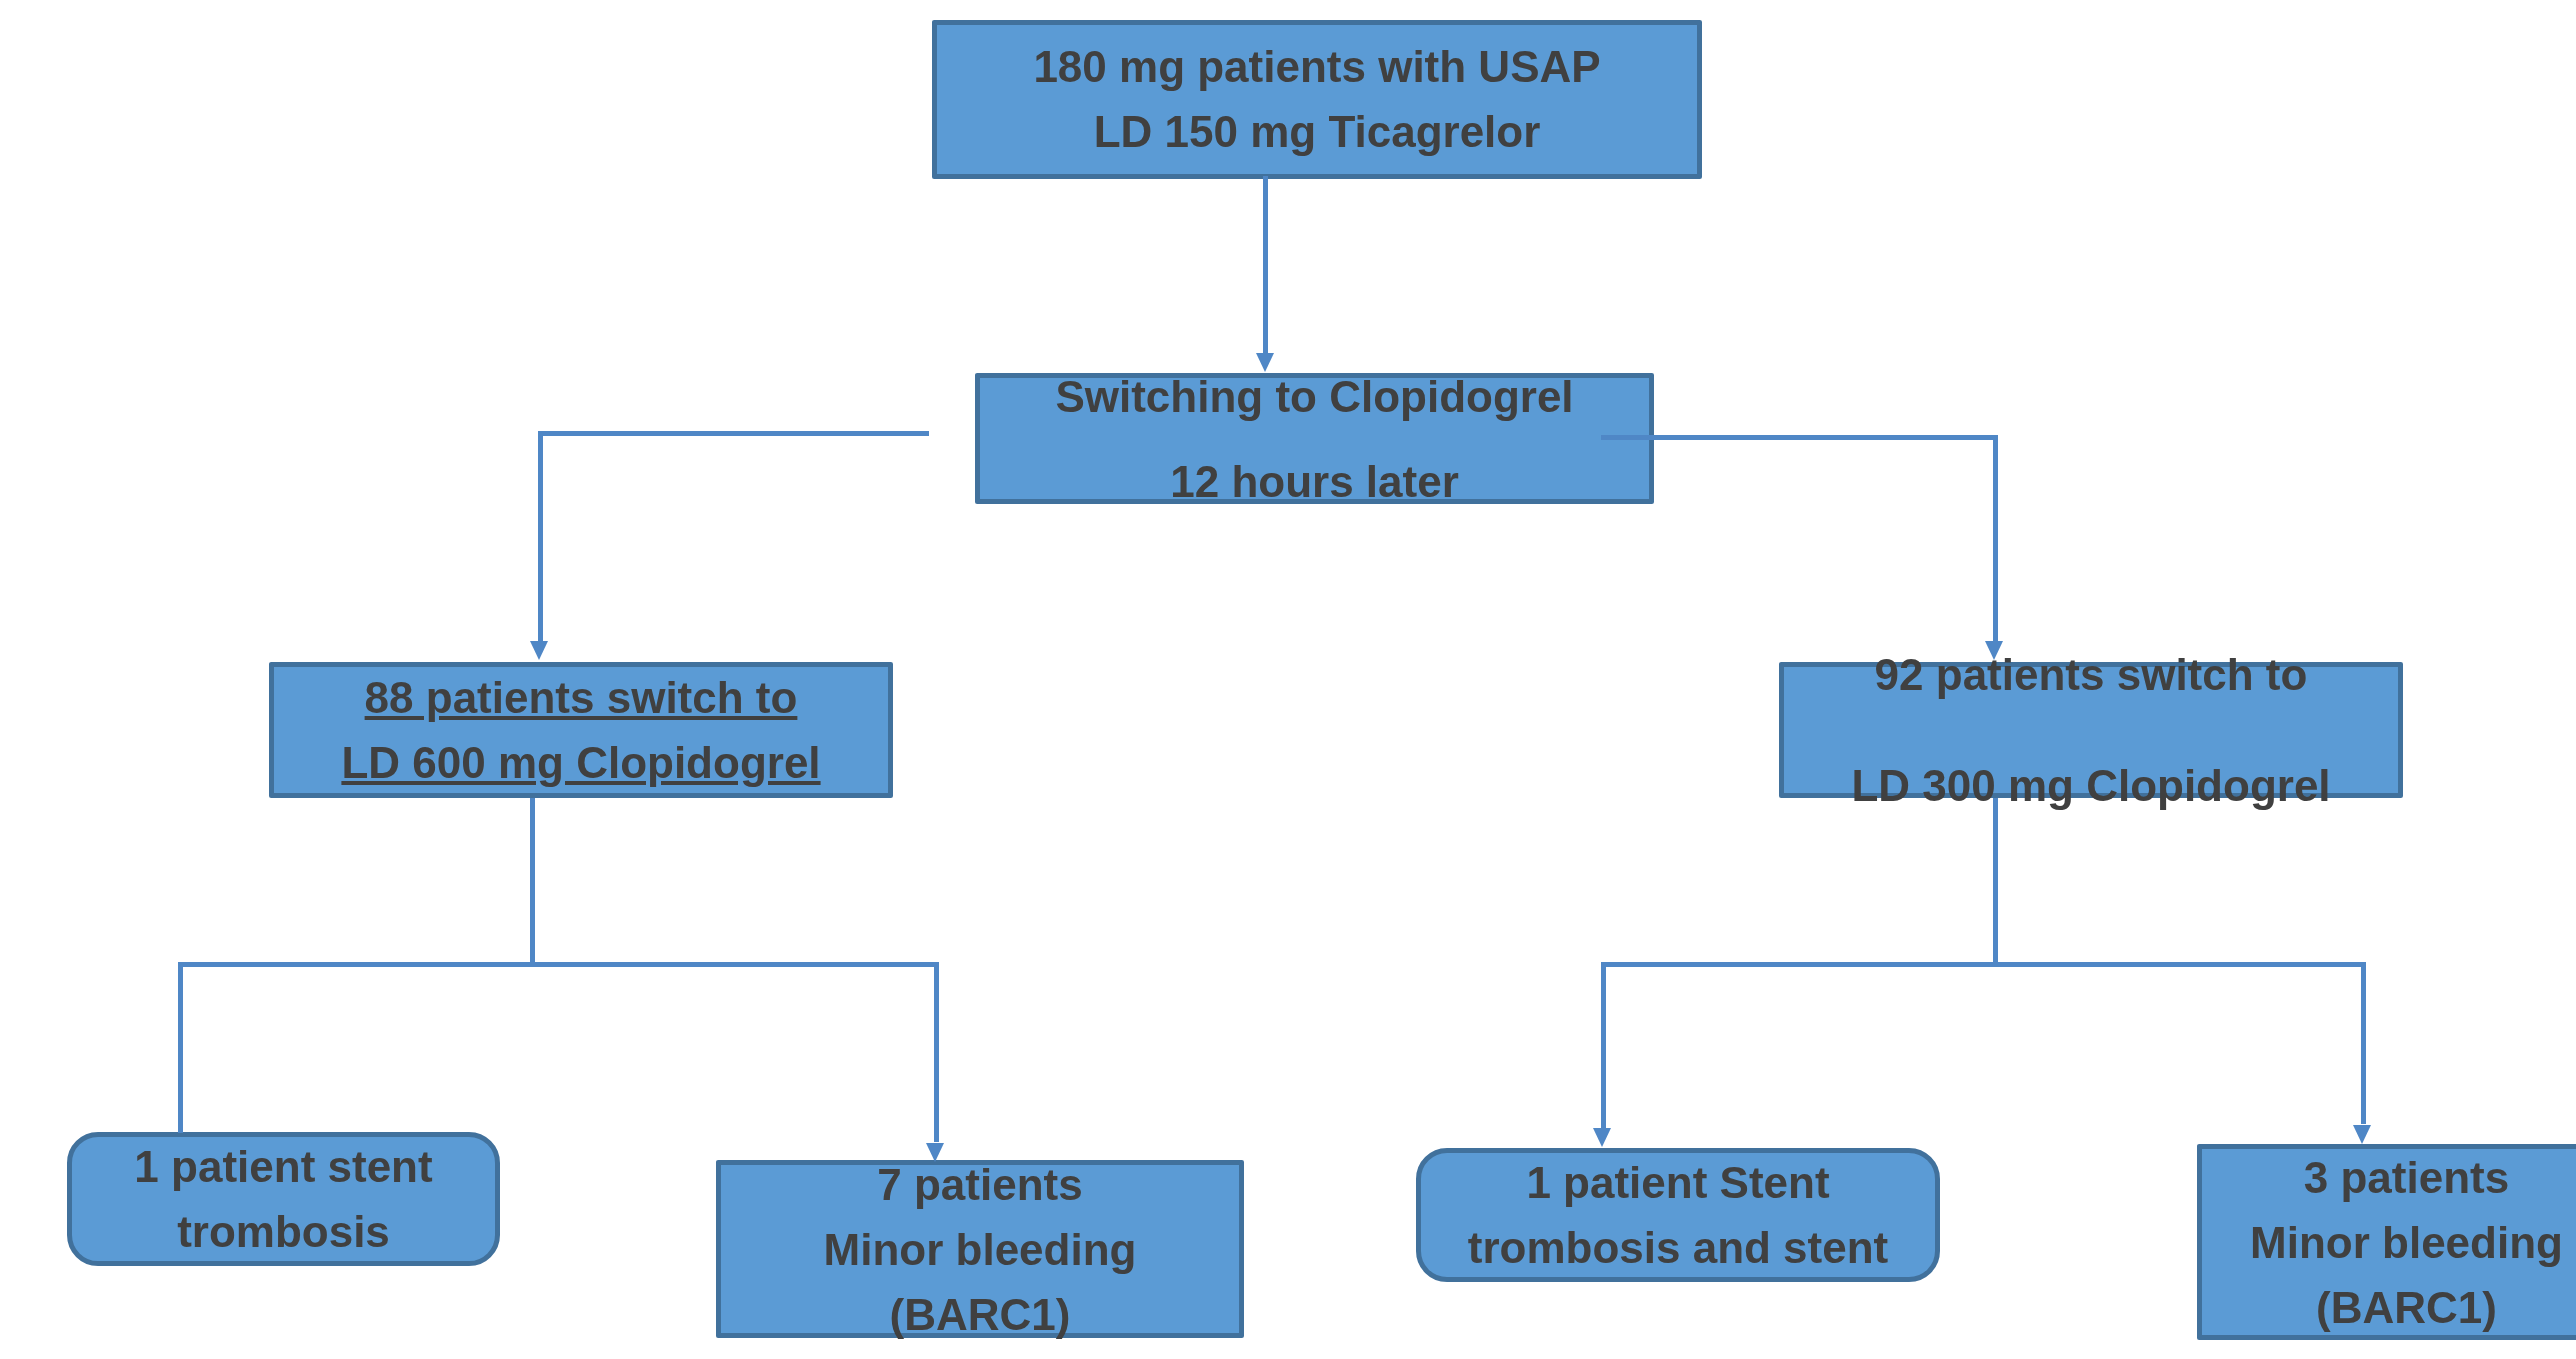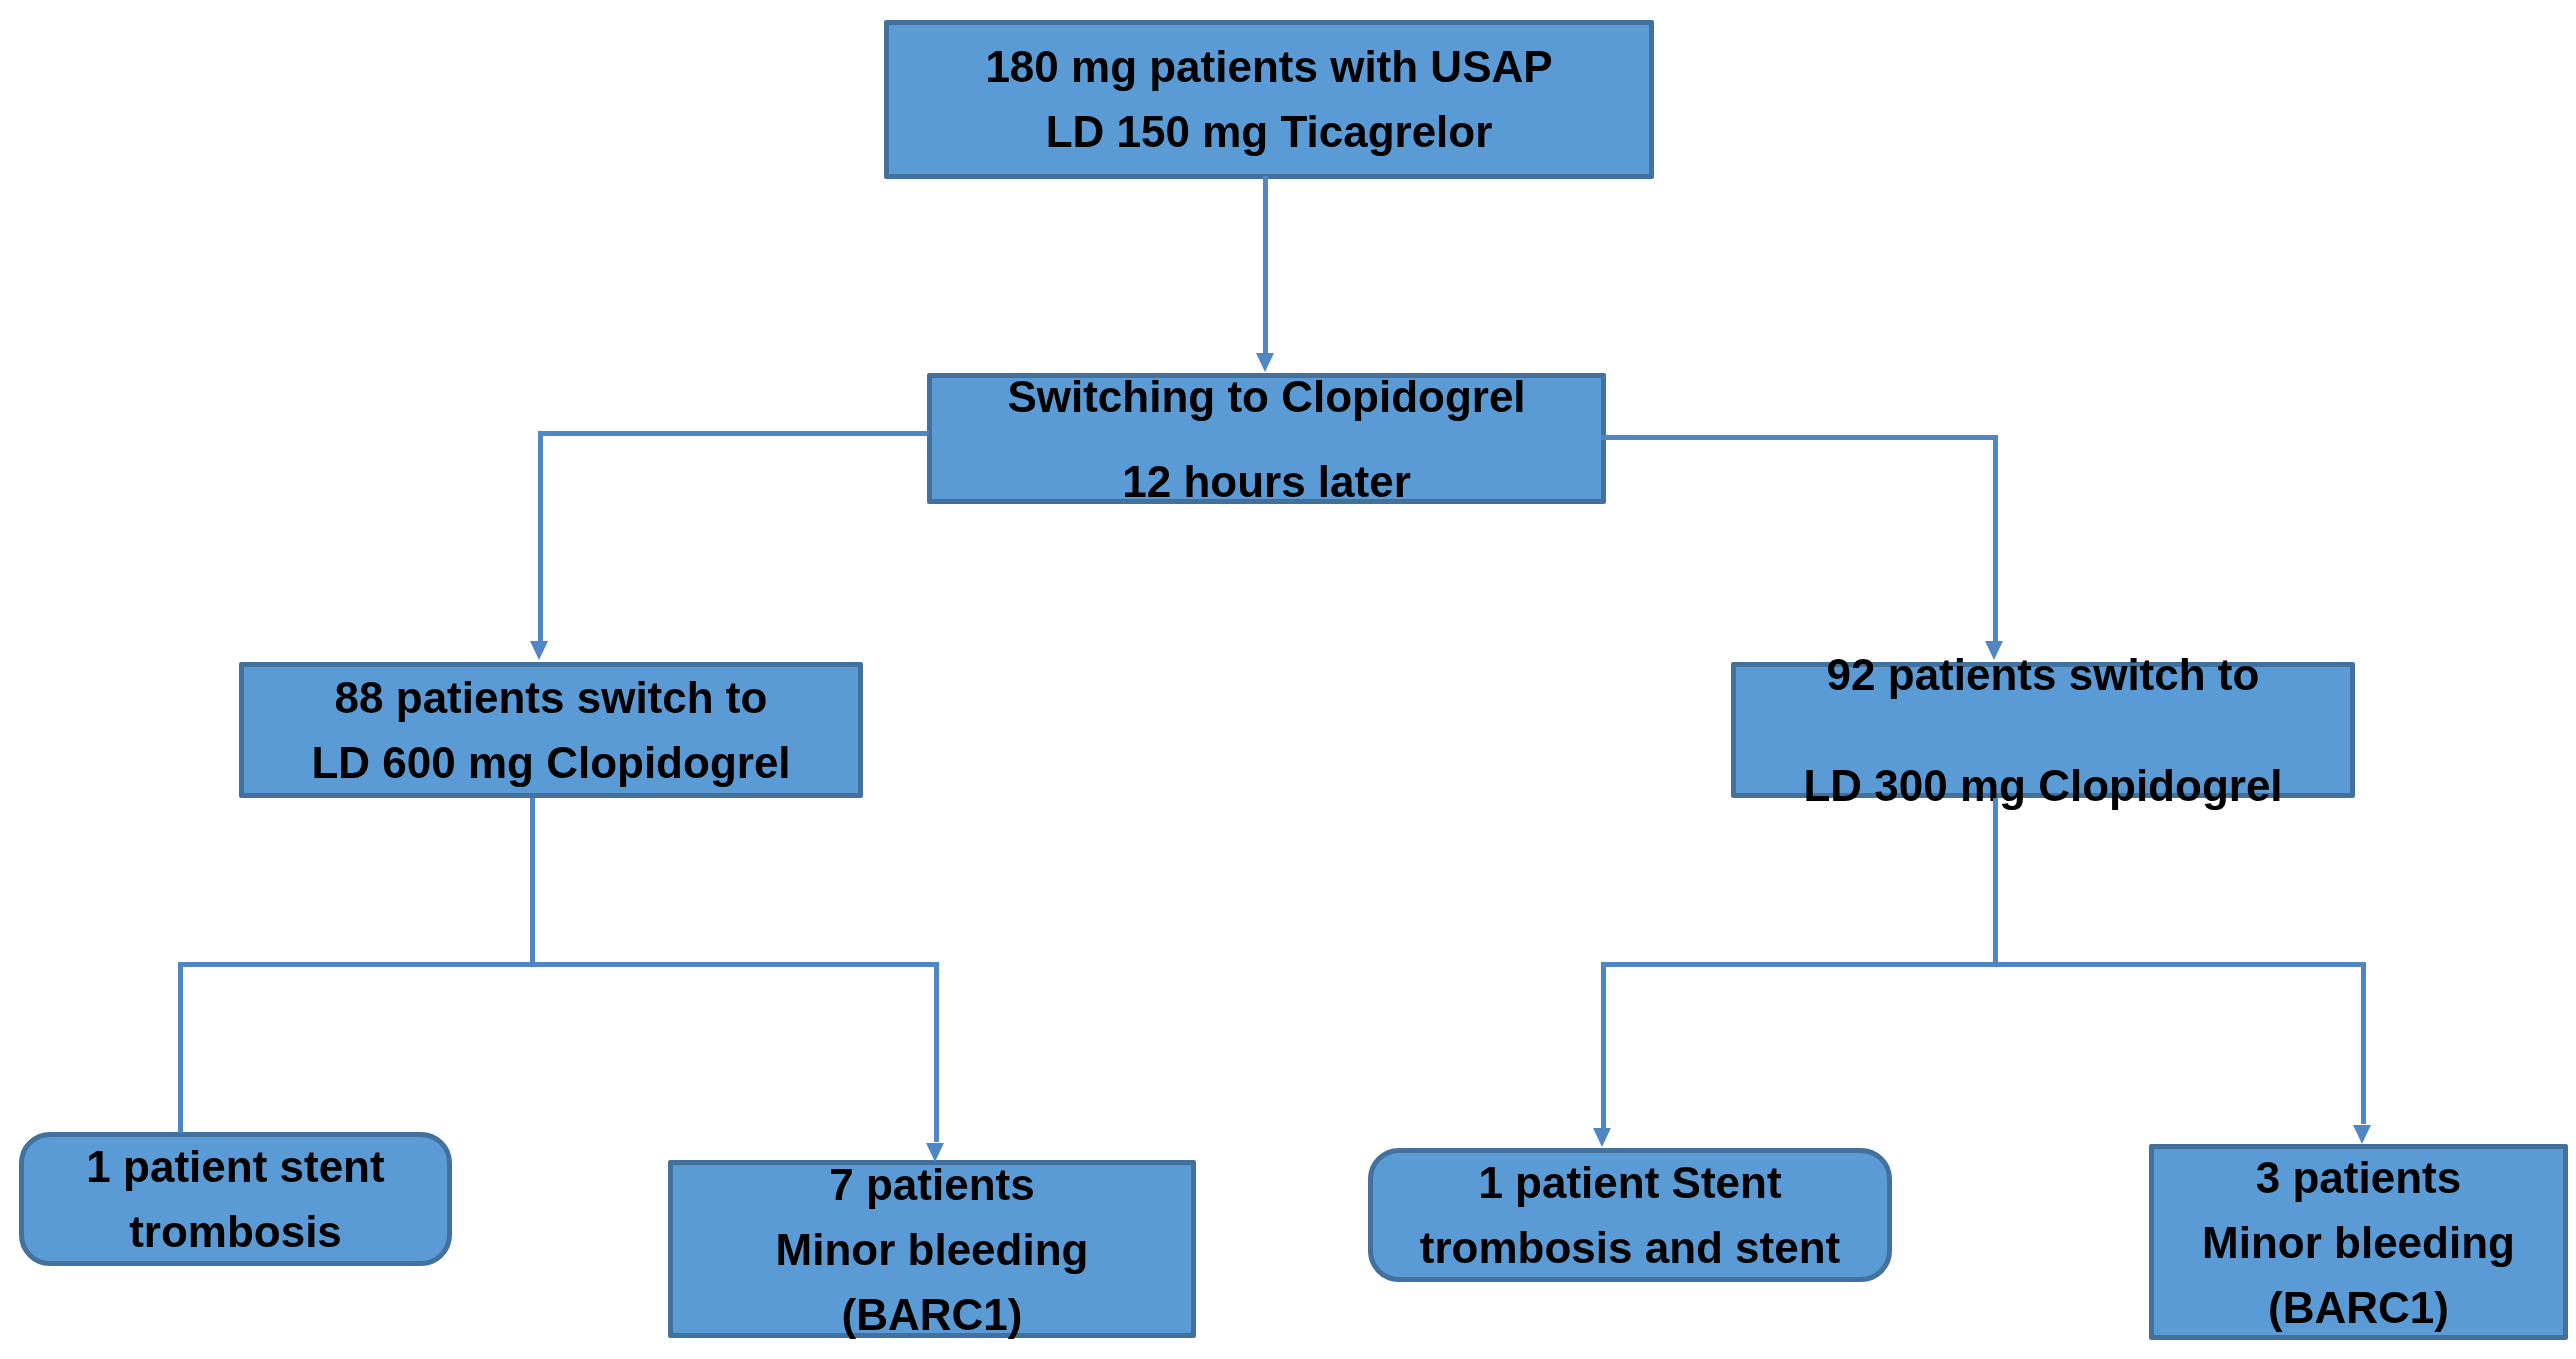--- a/index.html
+++ b/index.html
@@ -13,52 +13,53 @@
     height: 1359px;
     background: #ffffff;
     overflow: hidden;
     font-family: "Liberation Sans", sans-serif;
   }
   .node {
     position: absolute;
     box-sizing: border-box;
     background: #5B9BD5;
     border: 5.6px solid #41719C;
-    color: #000000;
+    color: #404040;
     display: flex;
     flex-direction: column;
     align-items: center;
     justify-content: center;
     text-align: center;
     font-weight: 700;
     font-size: 44px;
     line-height: 65px;
     overflow: visible;
     border-radius: 2.1px;
+    margin-left: 48px;
   }
   .node.rounded { border-radius: 31px; }
   .node .tline { white-space: nowrap; }
 
   .conn {
     position: absolute;
     background: #4F87C6;
   }
   .arrow-down {
     position: absolute;
     width: 0;
     height: 0;
     border-left: 9.8px solid transparent;
     border-right: 9.8px solid transparent;
     border-top: 19.5px solid #4F87C6;
   }
 
   
   #node-ticagrelor  { left: 884px; top: 19.5px;   width: 770px; height: 159px; }
   #node-switching   { left: 927px; top: 373px;  width: 679px;  height: 131px; gap: 20px; }
-  #node-ld600       { left: 239px;  top: 662px;  width: 624px;  height: 136px; }
+  #node-ld600       { left: 221px;  top: 662px;  width: 624px;  height: 136px; text-decoration: underline; }
   #node-ld300       { left: 1731px; top: 662px;  width: 624px;  height: 136px; gap: 46px; }
   #node-stent-left  { left: 19px;   top: 1132px; width: 433px;  height: 134px; }
   #node-bleed-left  { left: 668px;  top: 1160px; width: 528px;  height: 178px; }
   #node-stent-right { left: 1368px; top: 1148px; width: 524px;  height: 134px; }
   #node-bleed-right { left: 2149px; top: 1144px; width: 419px;  height: 196px; }
 
   
   #c-top-stem        { left: 1263px; top: 176px;  width: 4.9px;    height: 178px; }
   #a-top             { left: 1256px; top: 353px; }
 

